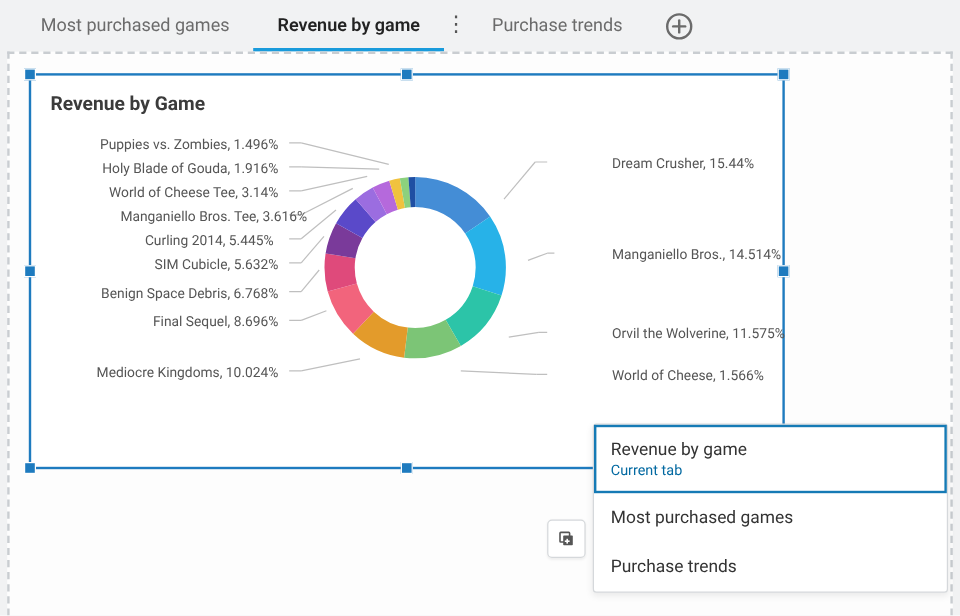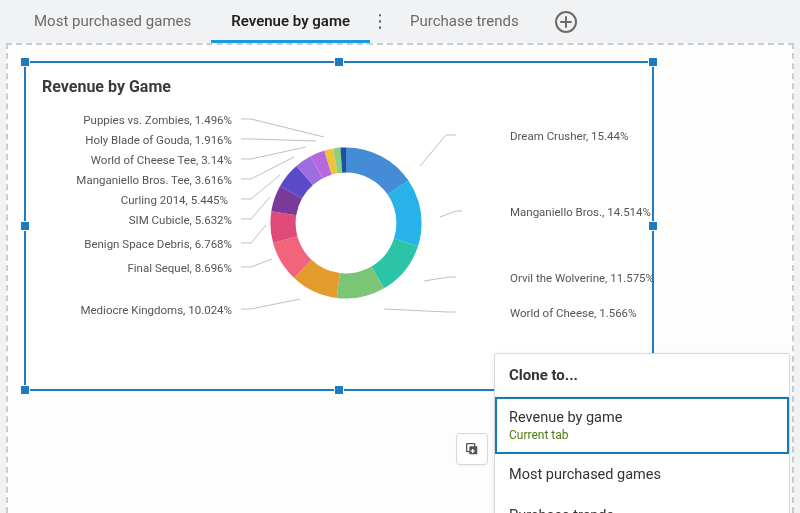--- a/index.html
+++ b/index.html
@@ -159,21 +159,21 @@
     font-size: 14.5px;
     color: #333;
     cursor: pointer;
   }
   .menu-item.active {
     outline: 2px solid #157ab5;
     outline-offset: -2px;
   }
   .menu-sub {
     font-size: 12px;
-    color: #4d7c0f;
+    color: #0369a1;
     margin-top: 2px;
   }
 </style>
 </head>
 <body>
 
 <div class="tab-bar">
   <div class="tab">
     <span>Most purchased games</span>
   </div>
@@ -264,41 +264,40 @@
           <div class="lbl right" style="left: 436px; top: 18px;">Dream Crusher, 15.44%</div>
           <div class="lbl right" style="left: 436px; top: 94px;">Manganiello Bros., 14.514%</div>
           <div class="lbl right" style="left: 436px; top: 160px;">Orvil the Wolverine, 11.575%</div>
           <div class="lbl right" style="left: 436px; top: 195px;">World of Cheese, 1.566%</div>
         </div>
 
       <div id="labels-left">
           <div class="lbl left" style="right: 420px; top: 2px;">Puppies vs. Zombies, 1.496%</div>
           <div class="lbl left" style="right: 420px; top: 22px;">Holy Blade of Gouda, 1.916%</div>
           <div class="lbl left" style="right: 420px; top: 42px;">World of Cheese Tee, 3.14%</div>
-          <div class="lbl left" style="right: 420px; top: 62px;">Manganiello Bros. Tee, 3.616%</div>
+          <div class="lbl left" style="right: 396px; top: 62px;">Manganiello Bros. Tee, 3.616%</div>
           <div class="lbl left" style="right: 424px; top: 82px;">Curling 2014, 5.445%</div>
           <div class="lbl left" style="right: 420px; top: 102px;">SIM Cubicle, 5.632%</div>
           <div class="lbl left" style="right: 420px; top: 126px;">Benign Space Debris, 6.768%</div>
           <div class="lbl left" style="right: 420px; top: 150px; padding-left: 16px;">Final Sequel, 8.696%</div>
           <div class="lbl left" style="right: 420px; top: 192px;">Mediocre Kingdoms, 10.024%</div>
         </div>
     </div>
   </div>
 
   <div class="clone-btn">
     <svg viewBox="0 0 24 24">
       <rect x="8" y="8" width="12" height="12" rx="1" fill="#555"></rect>
       <rect x="4" y="4" width="12" height="12" rx="1" fill="none" stroke="#555" stroke-width="2"></rect>
       <rect x="12" y="12" width="2" height="6" fill="#fff"></rect>
       <rect x="10" y="14" width="6" height="2" fill="#fff"></rect>
     </svg>
   </div>
 
   <div class="menu">
-    <div class="menu-header">Clone to...</div>
     <div class="menu-item active">
       <div>Revenue by game</div>
       <div class="menu-sub">Current tab</div>
     </div>
     <div class="menu-item">
       <div>Most purchased games</div>
     </div>
     <div class="menu-item">
       <div>Purchase trends</div>
     </div>

